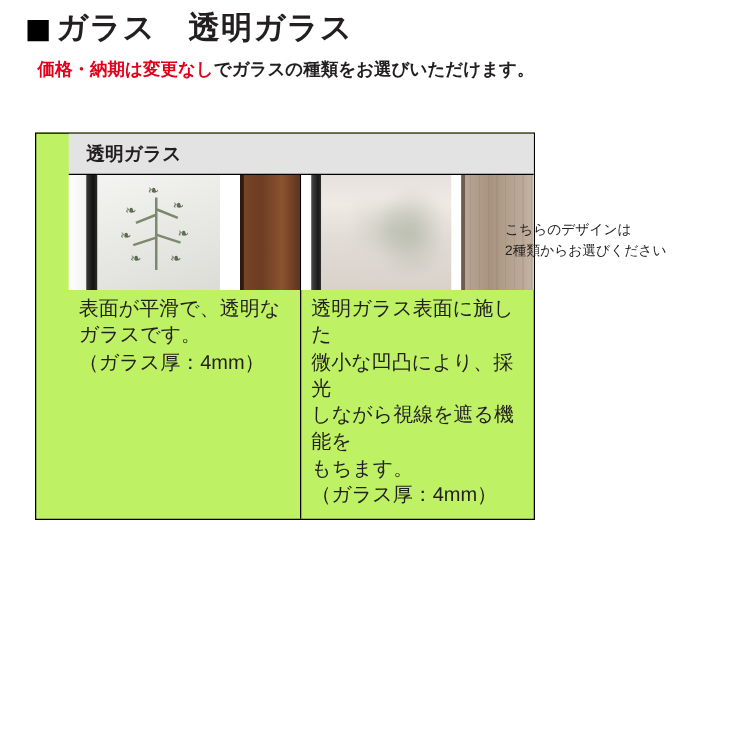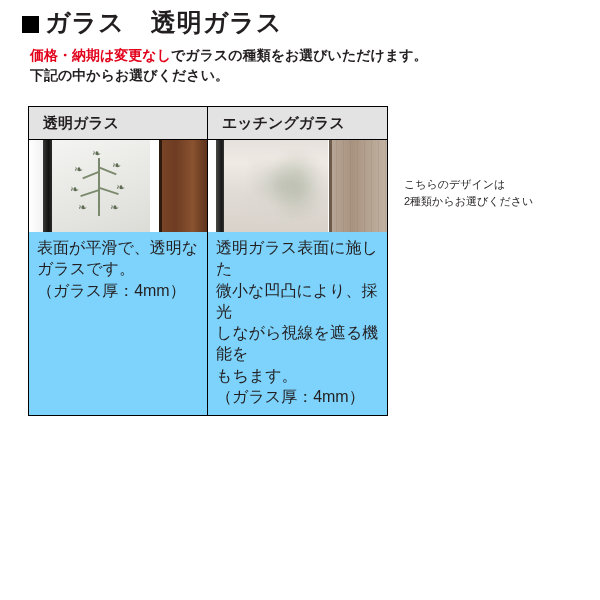--- a/index.html
+++ b/index.html
@@ -62,24 +62,25 @@
   }
   .lead-line2 {
     display: block;
   }
 
   
   .table {
     position: absolute;
     left: 28px;
     top: 106px;
-    width: 360px;
+    width: 400px;
     border: 1px solid #000;
     box-sizing: border-box;
-    background: #7dd3fc;
+    background: #bef264;
+    padding-left: 26px;
   }
   .thead {
     display: flex;
     height: 33px;
   }
   .th {
     flex: 1 1 50%;
     background: #e3e3e3;
     border-right: 1px solid #000;
     border-bottom: 1px solid #000;
@@ -248,28 +249,26 @@
 
 <div class="page">
 
   <div class="title-row">
     <span class="title-square"></span>
     <span class="title-text">ガラス　透明ガラス</span>
   </div>
 
   <div class="lead">
     <span class="red">価格・納期は変更なし</span><span>でガラスの種類をお選びいただけます。</span>
-    <span class="lead-line2">下記の中からお選びください。</span>
   </div>
 
   <div class="table">
 
     <div class="thead">
       <div class="th">透明ガラス</div>
-      <div class="th">エッチングガラス</div>
     </div>
 
     <div class="tbody">
 
       <div class="td">
         <div class="photo photo1">
           <div class="p1-left"></div>
           <div class="p1-frame"></div>
           <div class="p1-glass">
             <div class="p1-stem" style="left:46px; top:18px; width:2px; height:58px;"></div>

